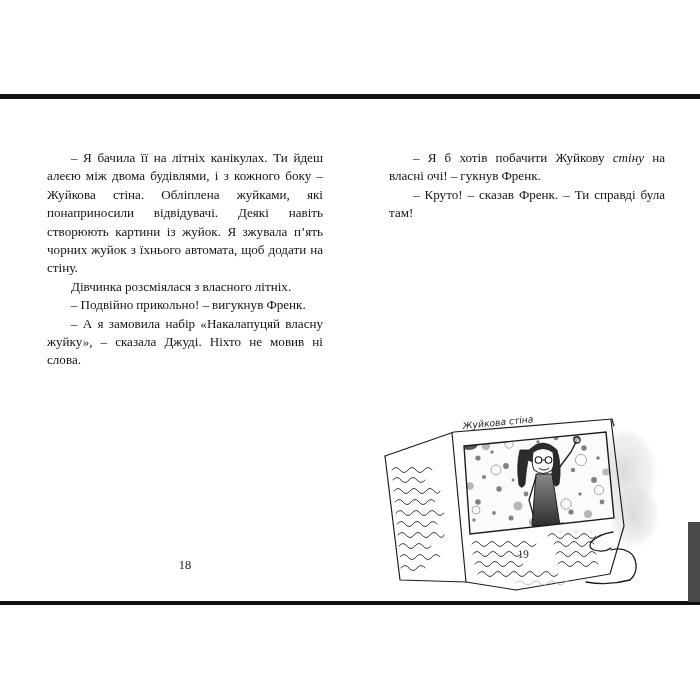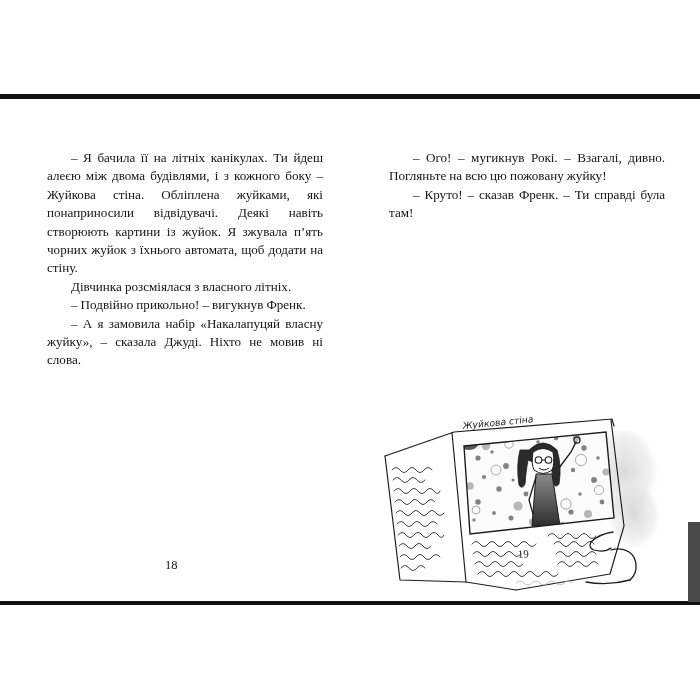--- a/index.html
+++ b/index.html
@@ -71,21 +71,21 @@
     color: #141414;
     hyphens: manual;
     word-spacing: -0.2px;
   }
   .para em { font-style: italic; }
 
   .folio {
     position: absolute;
     font-size: 12.5px;
     color: #161616;
-    text-align: left;
+    text-align: center;
     width: 40px;
   }
   .folio-left {
     left: 165px;
     top: 459px;
   }
 
   
   .illus {
     position: absolute;
@@ -122,21 +122,23 @@
     <div class="col col-left">
       <p class="para">– Я бачила її на літніх канікулах. Ти йдеш алеєю між двома будівлями, і з кожного боку – Жуйкова стіна. Обліплена жуйками, які понаприносили відвідувачі. Деякі навіть створюють картини із жуйок. Я зжувала п’ять чорних жуйок з їхнього автомата, щоб додати на стіну.</p>
       <p class="para">Дівчинка розсміялася з власного літніх.</p>
       <p class="para">– Подвійно прикольно! – вигукнув Френк.</p>
       <p class="para">– А я замовила набір «Накалапуцяй власну жуйку», – сказала Джуді. Ніхто не мовив ні слова.</p>
     </div>
 
     <div class="folio folio-left">18</div>
 
     <div class="col col-right">
-      <p class="para">– Ого! – мугикнув Рокі. – Взагалі, дивно. Погляньте на всю цю пожовану жуйку!</p>
+      <p class="para">
+        <span>– Я б хотів побачити Жуйкову </span><em>стіну</em><span> на власні очі! – гукнув Френк.</span>
+      </p>
       <p class="para">– Круто! – сказав Френк. – Ти справді була там!</p>
     </div>
 
     <div class="illus">
       <svg width="320" height="190" viewBox="0 0 320 190" xmlns="http://www.w3.org/2000/svg">
         <defs>
           <radialGradient id="smudge" cx="50%" cy="45%" r="55%">
             <stop offset="0%" stop-color="#c9c9c9" stop-opacity="0.75"></stop>
             <stop offset="70%" stop-color="#dcdcdc" stop-opacity="0.45"></stop>
             <stop offset="100%" stop-color="#ffffff" stop-opacity="0"></stop>

